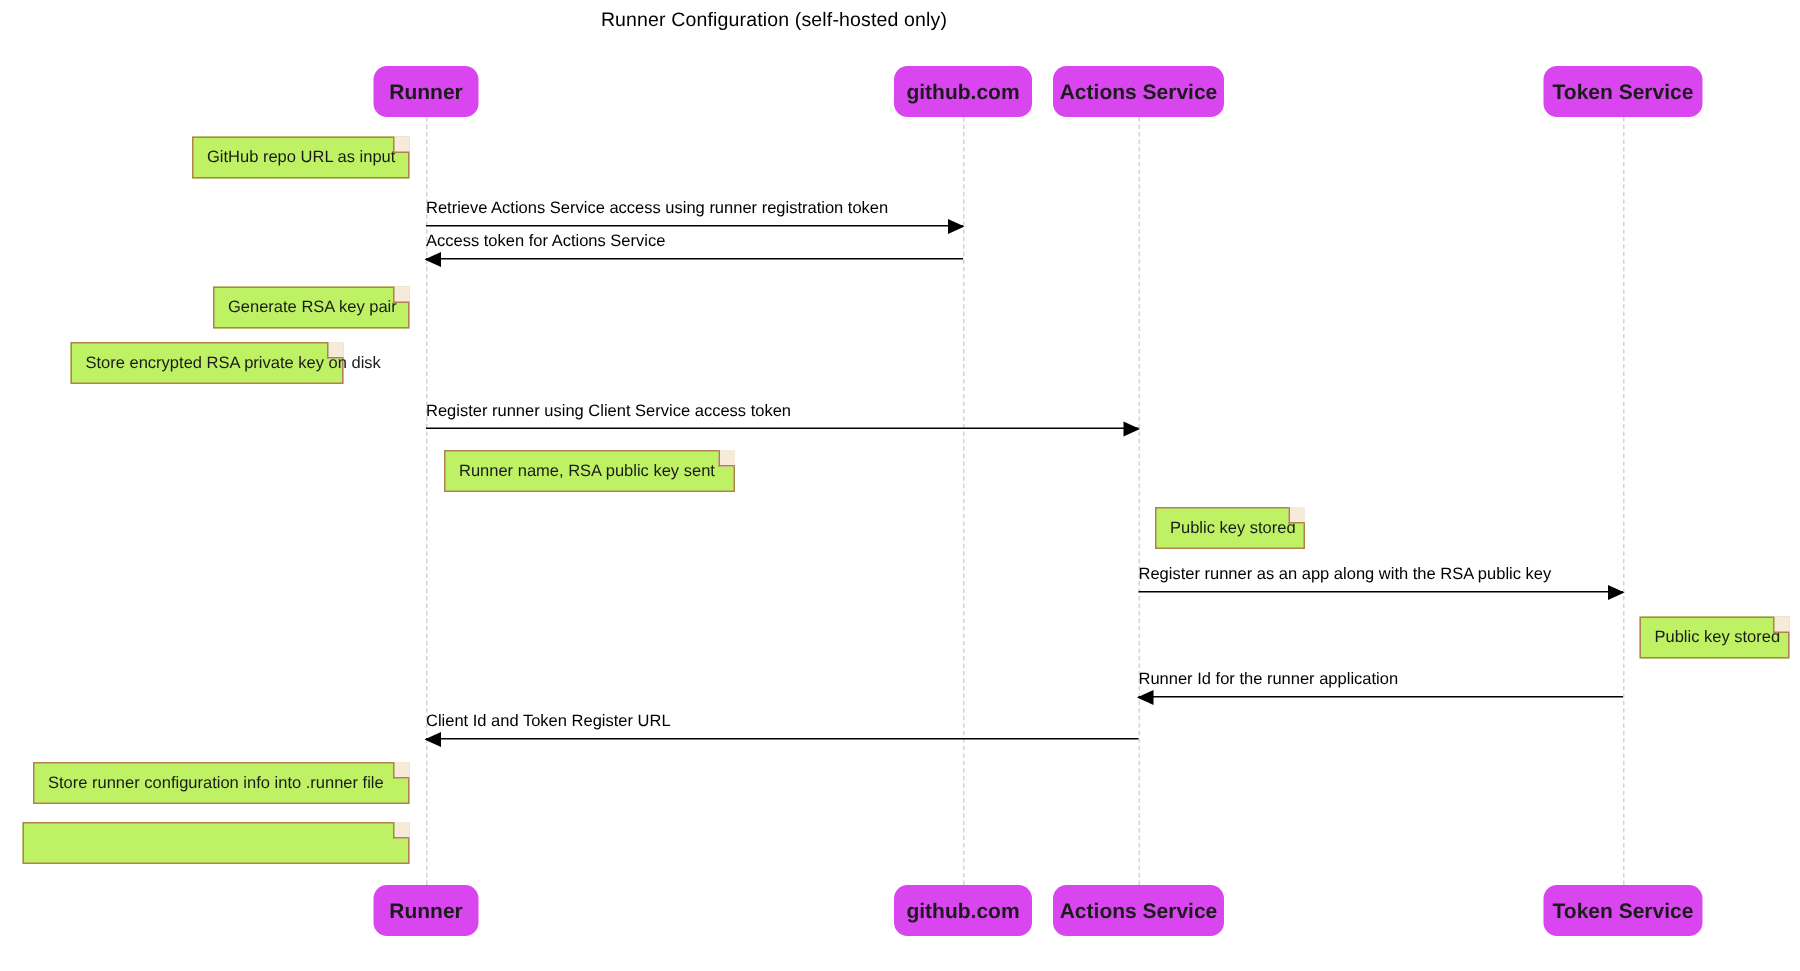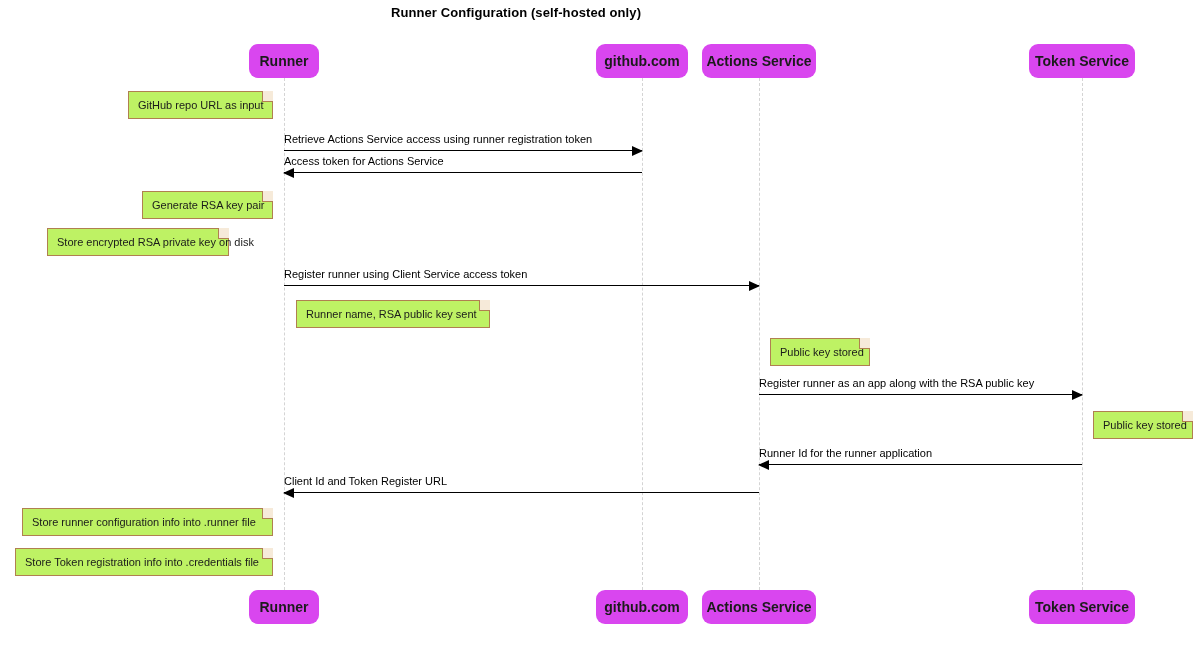--- a/index.html
+++ b/index.html
@@ -19,21 +19,21 @@
     background: #ffffff;
     overflow: hidden;
   }
   .diagram-title {
     position: absolute;
     left: 0;
     top: 5px;
     width: 1032px;
     text-align: center;
     font-size: 13px;
-    font-weight: bold;
+    font-weight: normal;
     color: #000000;
     letter-spacing: 0.1px;
   }
   
   .lifeline {
     position: absolute;
     width: 0;
     border-left: 1px dashed #d4d4d4;
   }
   
@@ -213,19 +213,18 @@
         <span class="note-text">Public key stored</span>
         <span class="fold-cut"></span>
         <span class="fold"></span>
       </div>
       <div class="note" style="left: 22px; top: 508px; width: 251px;">
         <span class="note-text">Store runner configuration info into .runner file</span>
         <span class="fold-cut"></span>
         <span class="fold"></span>
       </div>
       <div class="note" style="left: 15px; top: 548px; width: 258px;">
-        <span class="note-text">Store Token registration info into .credentials file</span>
         <span class="fold-cut"></span>
         <span class="fold"></span>
       </div>
     </div>
 
 </div>
 
 </body></html>

